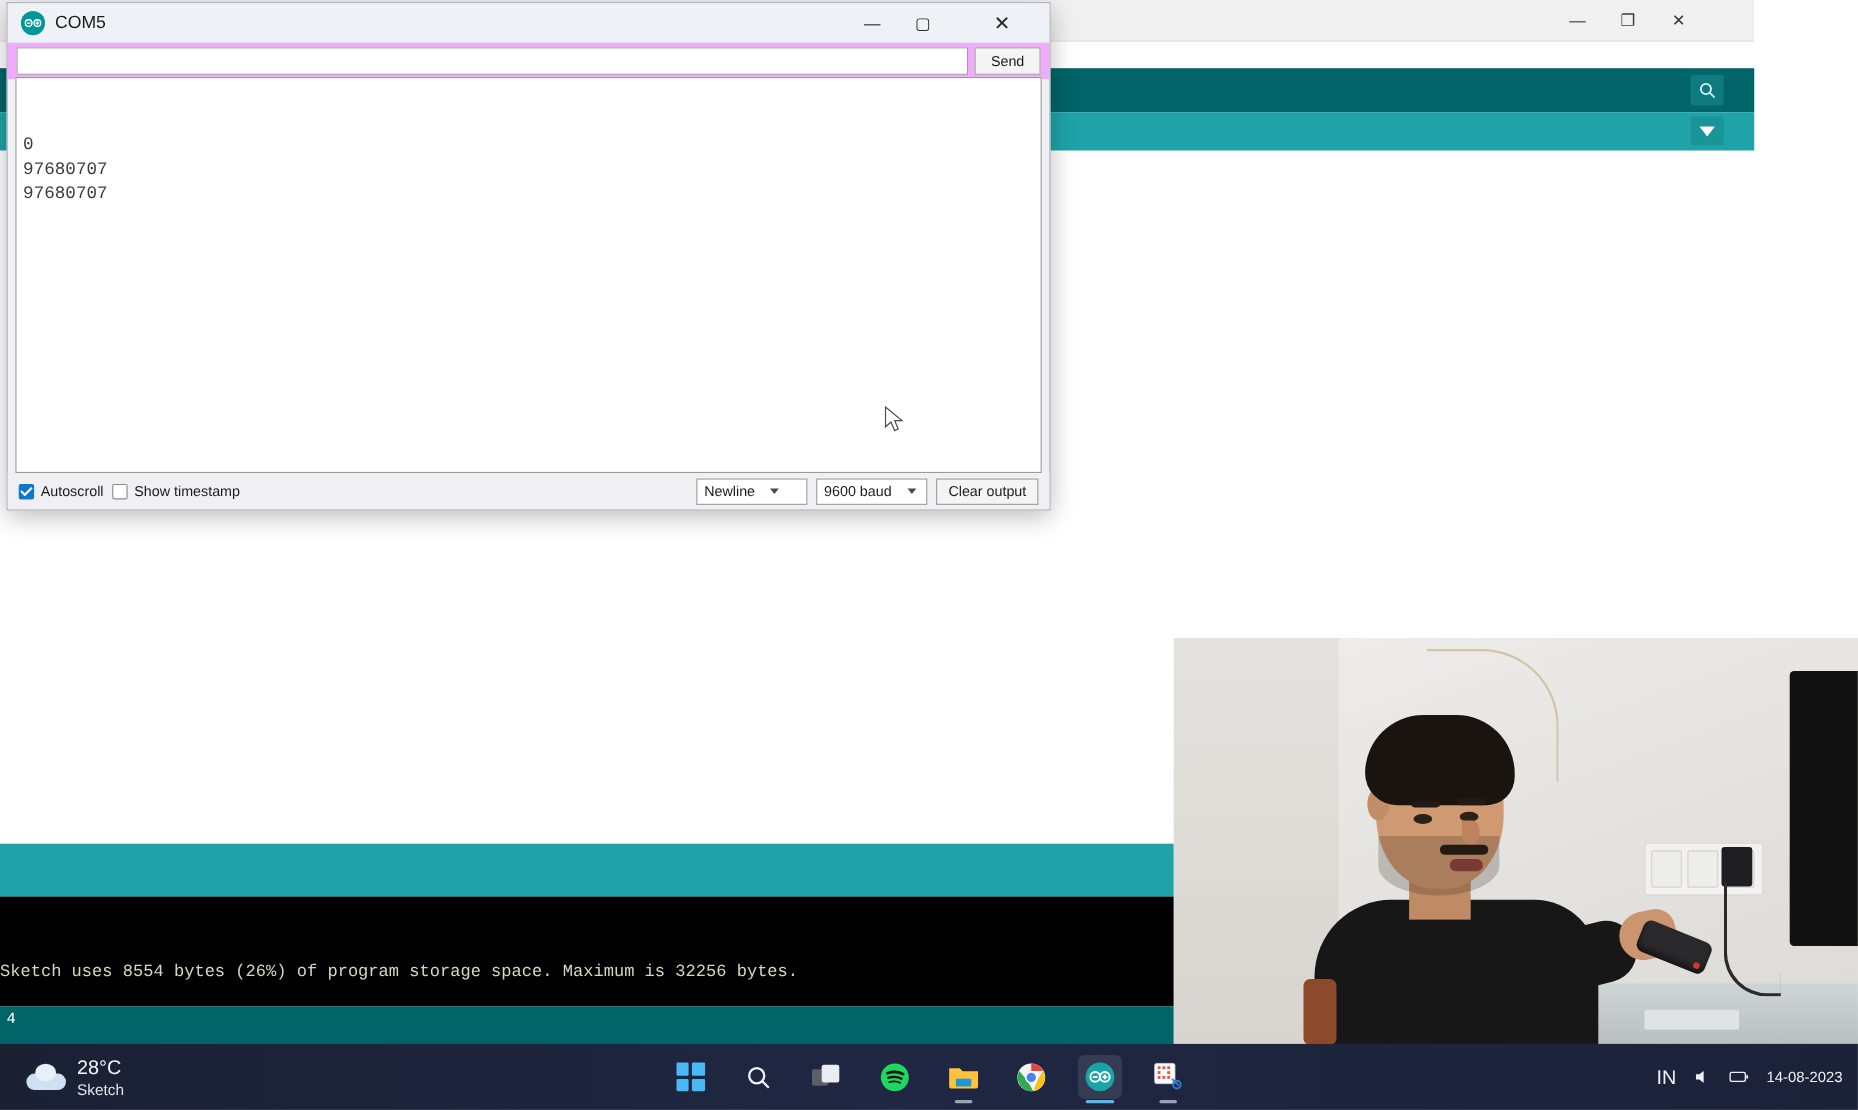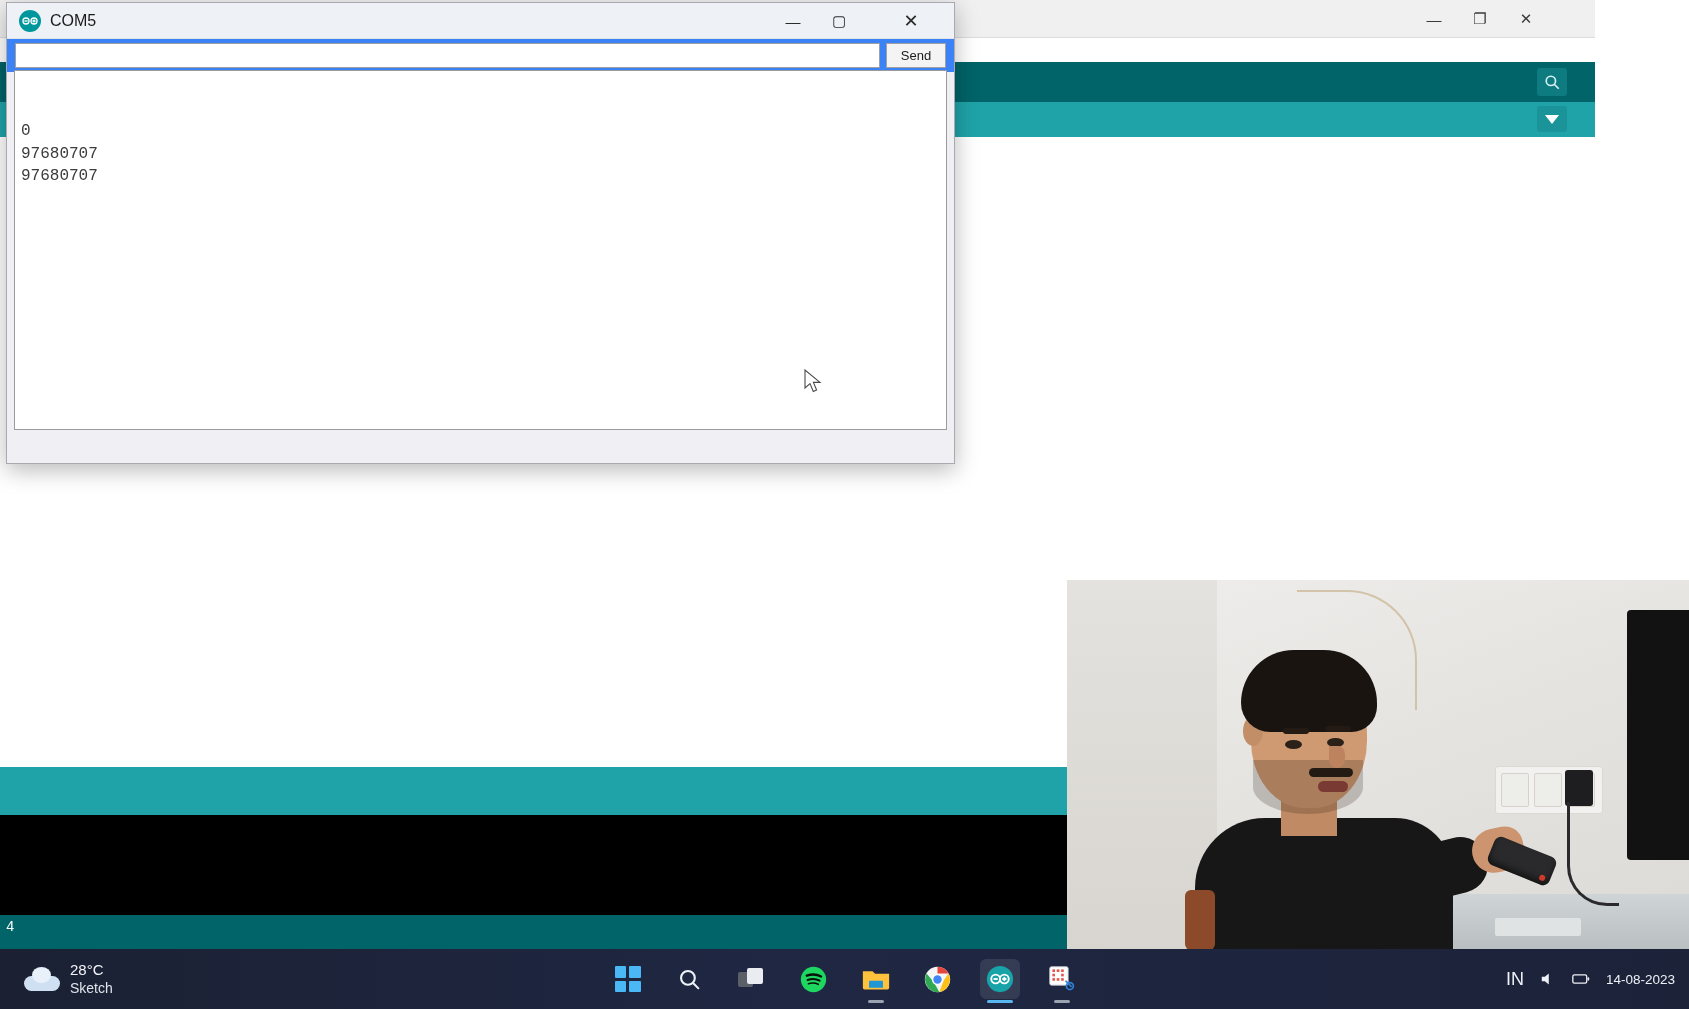--- a/index.html
+++ b/index.html
@@ -170,21 +170,21 @@
     font-size: 15px; color: #2b2b2b;
   }
   .sm-wc.min   { right: 138px; }
   .sm-wc.max   { right: 92px; }
   .sm-wc.close { right: 20px; font-size: 18px; }
 
   .sm-sendrow {
     display: flex;
     align-items: center;
     padding: 4px 8px 4px 8px;
-    background: #3b82f6;
+    background: #f0abfc;
     gap: 6px;
   }
   .sm-input {
     flex: 1;
     height: 25px;
     border: 1px solid #a0a0a0;
     background: #ffffff;
     font-size: 13px;
     padding: 0 5px;
     font-family: "Liberation Sans", sans-serif;
@@ -444,21 +444,21 @@
   }
   .tb-cloud::before {
     content:""; position:absolute; left:0; bottom:0; width:36px; height:15px;
     background:#cfe0f2; border-radius:9px;
   }
   .tb-cloud::after {
     content:""; position:absolute; left:8px; bottom:8px; width:19px; height:16px;
     background:#e8f0fa; border-radius:50%;
   }
   .tb-weather-text { line-height: 1.25; }
-  .tb-temp  { font-size: 15px; color:#f2f4f8; }
+  .tb-temp  { font-size: 18px; color:#f2f4f8; }
   .tb-cond  { font-size: 14px; color:#dfe3ea; }
 
   .tb-icons {
     position: absolute;
     left: 50%; transform: translateX(-50%);
     display: flex; align-items: center; gap: 22px;
   }
   .tb-icon {
     width: 40px; height: 40px;
     display: flex; align-items: center; justify-content: center;
@@ -523,21 +523,21 @@
           <div class="code-line"><span>    </span><span class="plain">IR.</span><span class="kw-fn">resume</span><span class="plain">();</span></div>
           <div class="code-line">&nbsp;</div>
           <div class="code-line"><span>    </span><span class="plain">}</span></div>
           <div class="code-line"><span>  </span><span class="plain">}</span></div>
         </div>
     </div>
 
     <div class="ide-console-top"></div>
 
     <div class="ide-console">
-      <div id="console-body"></div>
+      <div id="console-body"><div>Sketch uses 8554 bytes (26%) of program storage space. Maximum is 32256 bytes.</div></div>
     </div>
 
     <div class="ide-statusbar">
       <span>4</span>
     </div>
   </div>
 
   <div id="serial-monitor">
 
     <div class="sm-titlebar">
@@ -558,20 +558,44 @@
 
     <div class="sm-sendrow">
       <input class="sm-input" type="text" placeholder="" style="">
       <button class="sm-send">Send</button>
     </div>
 
     <div class="sm-output">
       <div id="sm-output-body"><div>0</div><div>97680707</div><div>97680707</div></div>
     </div>
 
+    <div class="sm-footer">
+      <label class="cb-wrap">
+        <span class="cb checked"></span>
+        <span>Autoscroll</span>
+      </label>
+      <label class="cb-wrap">
+        <span class="cb"></span>
+        <span>Show timestamp</span>
+      </label>
+
+      <div class="spacer"></div>
+
+      <div class="sm-select" id="sel-lineending">
+        <span>Newline</span>
+        <span class="cv"></span>
+      </div>
+
+      <div class="sm-select" id="sel-baud">
+        <span>9600 baud</span>
+        <span class="cv"></span>
+      </div>
+
+      <div class="sm-clear">Clear output</div>
+    </div>
   </div>
 
   <div id="cursor">
     <svg width="20" height="26" viewBox="0 0 20 26">
       <path d="M1,1 L1,19 L6,14.6 L9.3,22.5 L12.6,21 L9.4,13.4 L16,13.4 Z" fill="#ffffff" stroke="#4a4a4a" stroke-width="1.1"></path>
     </svg>
   </div>
 
   <div id="webcam">
     <div class="wc-wall"></div>

